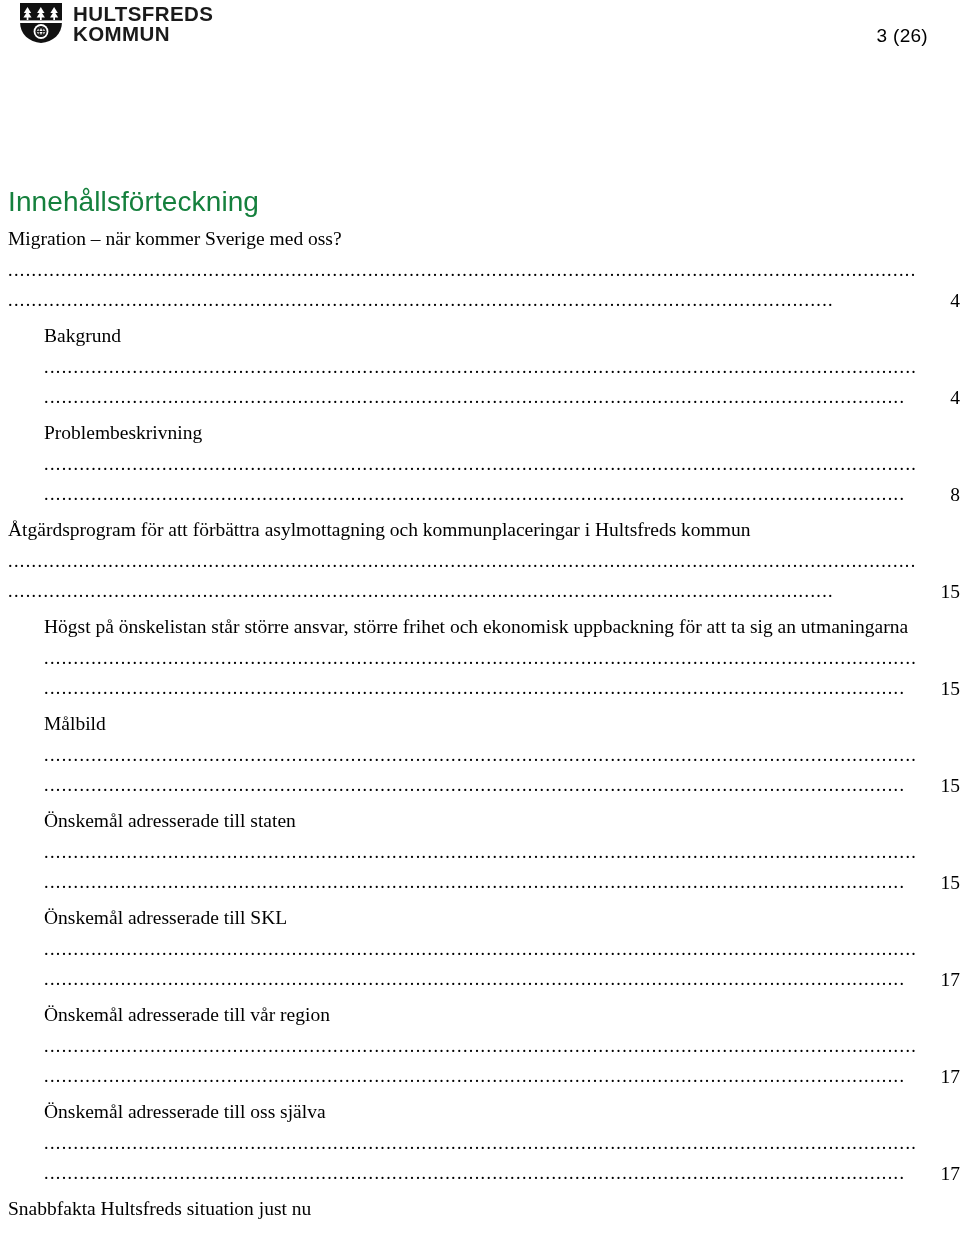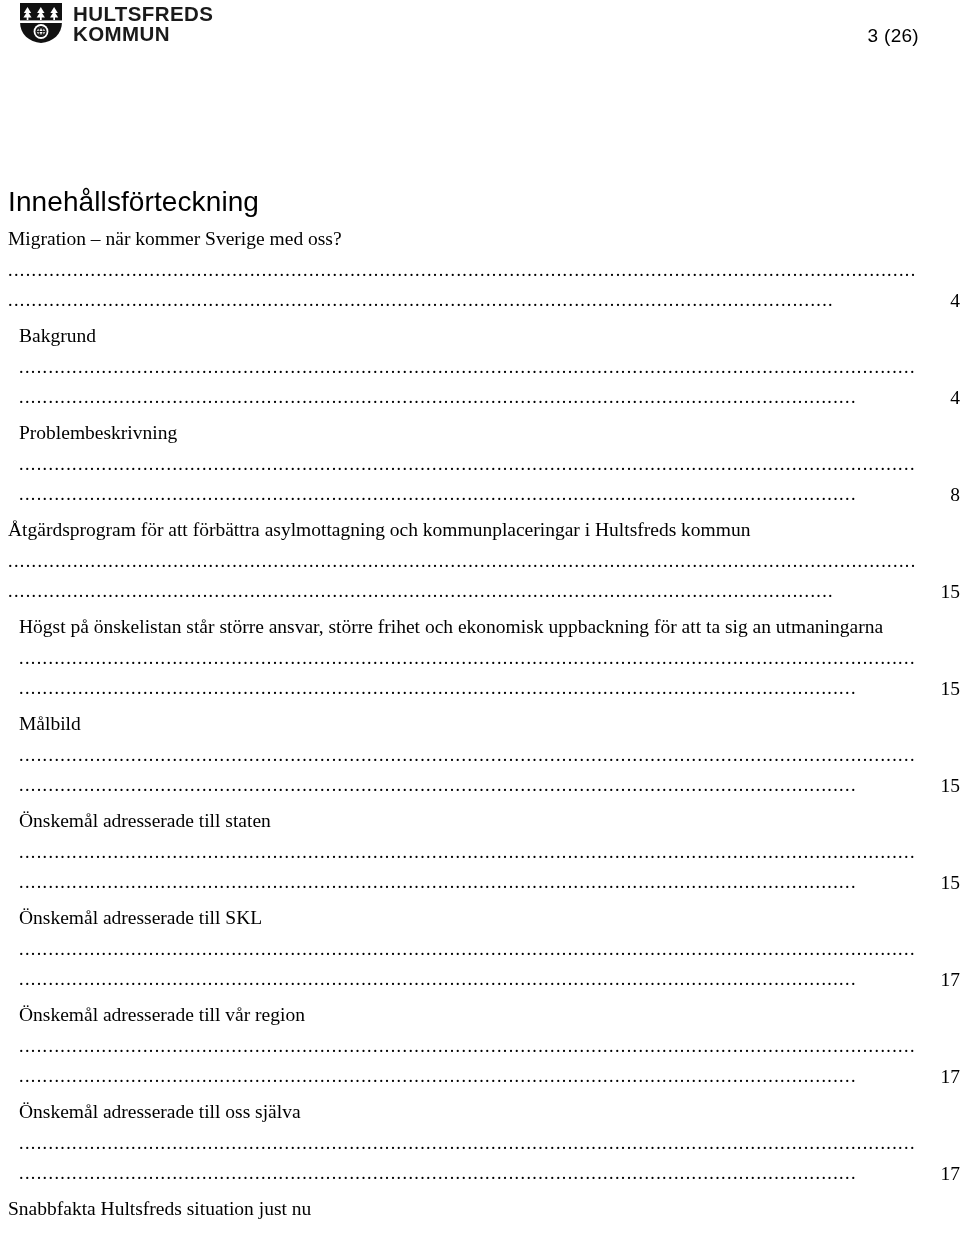--- a/index.html
+++ b/index.html
@@ -45,60 +45,60 @@
     font-size: 20.5px;
     line-height: 20px;
     letter-spacing: 0.4px;
     color: #1a1a1a;
     padding-top: 1px;
   }
   .logo-wordmark div { white-space: nowrap; }
 
   .page-number {
     position: absolute;
-    right: 25px;
+    right: 16px;
     top: 25px;
     font-family: "Liberation Sans", "DejaVu Sans", sans-serif;
     font-size: 19px;
     color: #000;
     letter-spacing: 0.3px;
   }
 
   
   .toc {
     position: absolute;
     left: 0;
     top: 186px;
     width: 960px;
   }
   .toc-heading {
     font-family: "Liberation Sans", "DejaVu Sans", sans-serif;
     font-size: 28px;
     font-weight: normal;
-    color: #000000;
+    color: #15803d;
     margin: 0 0 6px 8px;
     letter-spacing: 0.1px;
   }
 
   .toc-list {
     margin: 0;
     padding: 0;
     list-style: none;
   }
   .toc-entry {
     display: block;
     position: relative;
     font-size: 19.5px;
     line-height: 29.5px;
     color: #000;
     padding-right: 39px;
     margin-bottom: 5.5px;
   }
   .toc-entry.lvl1 { margin-left: 8px; }
-  .toc-entry.lvl2 { margin-left: 19px; }
+  .toc-entry.lvl2 { margin-left: 44px; }
 
   .toc-inner {
     display: block;
     position: relative;
   }
   .toc-title {
     
   }
   .toc-leader {
     display: inline;

